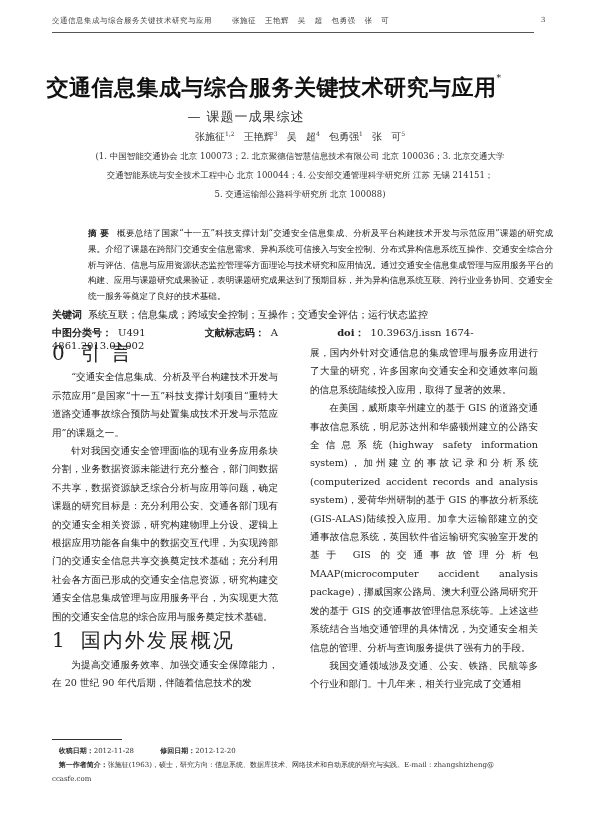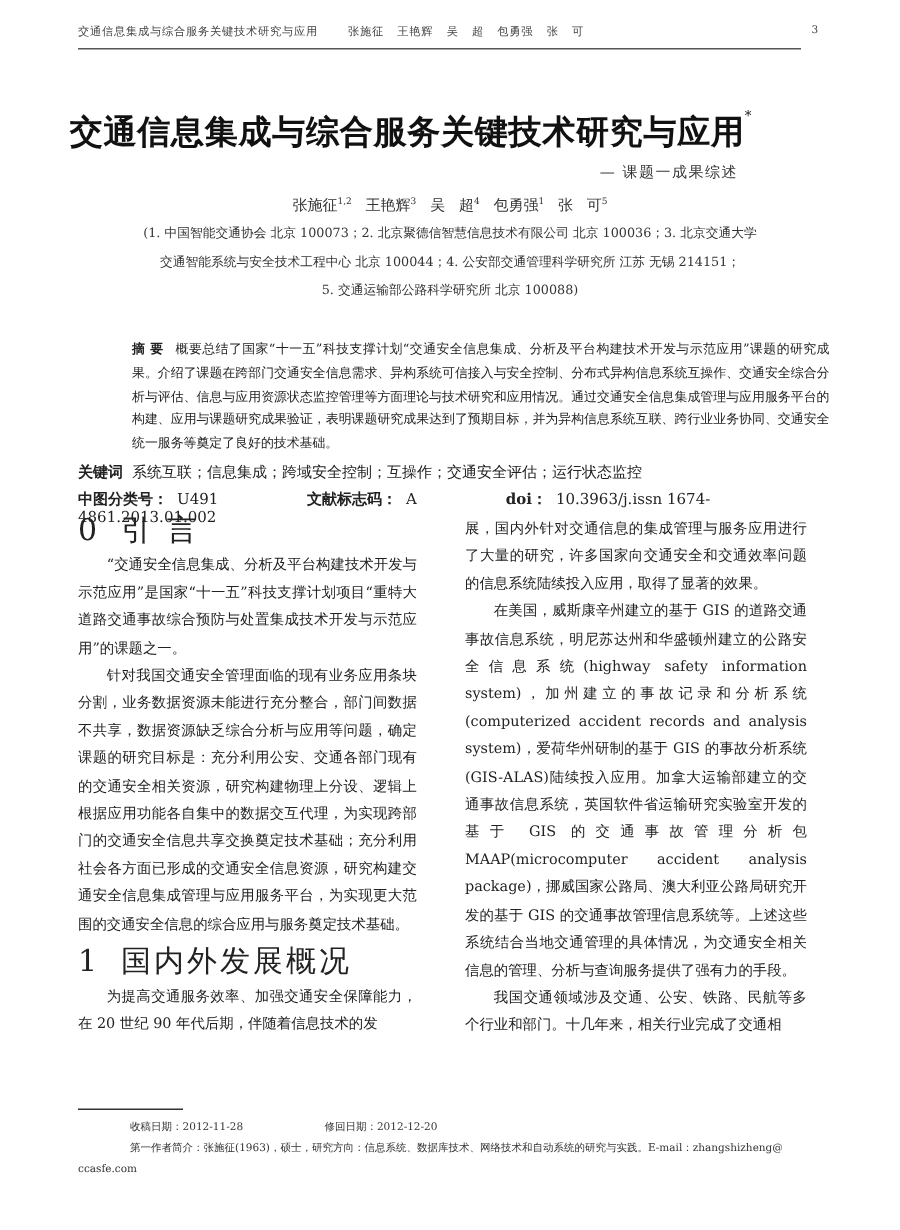--- a/index.html
+++ b/index.html
@@ -19,22 +19,22 @@
   .head-rule {
     position: absolute; left: 52px; top: 32px; width: 482px; height: 1px; background: #555;
   }
   .title {
     position: absolute; left: 0; width: 548px; top: 73px; text-align: center;
     font-family: "DejaVu Serif", serif; font-weight: bold; font-size: 22px; letter-spacing: 0.5px;
     color: #111;
   }
   .title sup { font-size: 9px; font-weight: normal; vertical-align: top; }
   .subtitle {
-    position: absolute; left: 0; width: 492px; top: 108px; text-align: right;
-    font-size: 10px; color: #333; letter-spacing: 1px;
+    position: absolute; left: 0; width: 492px; top: 108px; text-align: center;
+    font-size: 13px; color: #333; letter-spacing: 1px;
   }
   .authors {
     position: absolute; left: 0; width: 600px; top: 130px; text-align: center;
     font-size: 10px; color: #333; word-spacing: 6px;
   }
   .authors sup { font-size: 6px; }
   .affil {
     position: absolute; left: 60px; width: 480px; text-align: center;
     font-size: 8.5px; color: #333; line-height: 18.5px;
   }
@@ -61,21 +61,21 @@
   }
   .sec-head .num { margin-right: 14px; }
   .foot-rule {
     position: absolute; left: 52px; top: 739px; width: 70px; height: 1px; background: #333;
   }
   .footnotes {
     position: absolute; left: 52px; top: 744px; width: 490px;
     font-size: 7px; line-height: 14px; color: #333;
   }
   .footnotes .fn { white-space: nowrap; }
-  .footnotes b { font-weight: normal; margin-left: 28px; }
+  .footnotes b { font-weight: bold; }
   .footnotes .date2 { margin-left: 24px; }
 </style>
 </head>
 <body>
 
 <div class="running-head">
   <span class="rh-title">交通信息集成与综合服务关键技术研究与应用</span>
   <span class="rh-authors">张施征 王艳辉 吴 超 包勇强 张 可</span>
   <span class="rh-page">3</span>
 </div>

